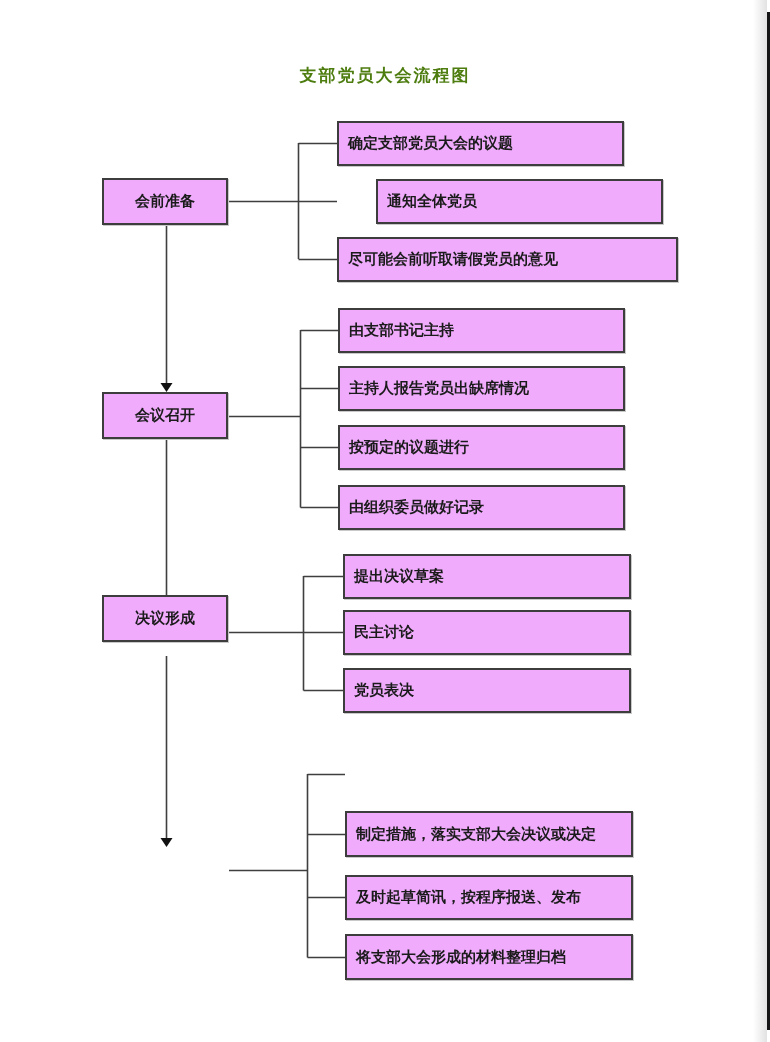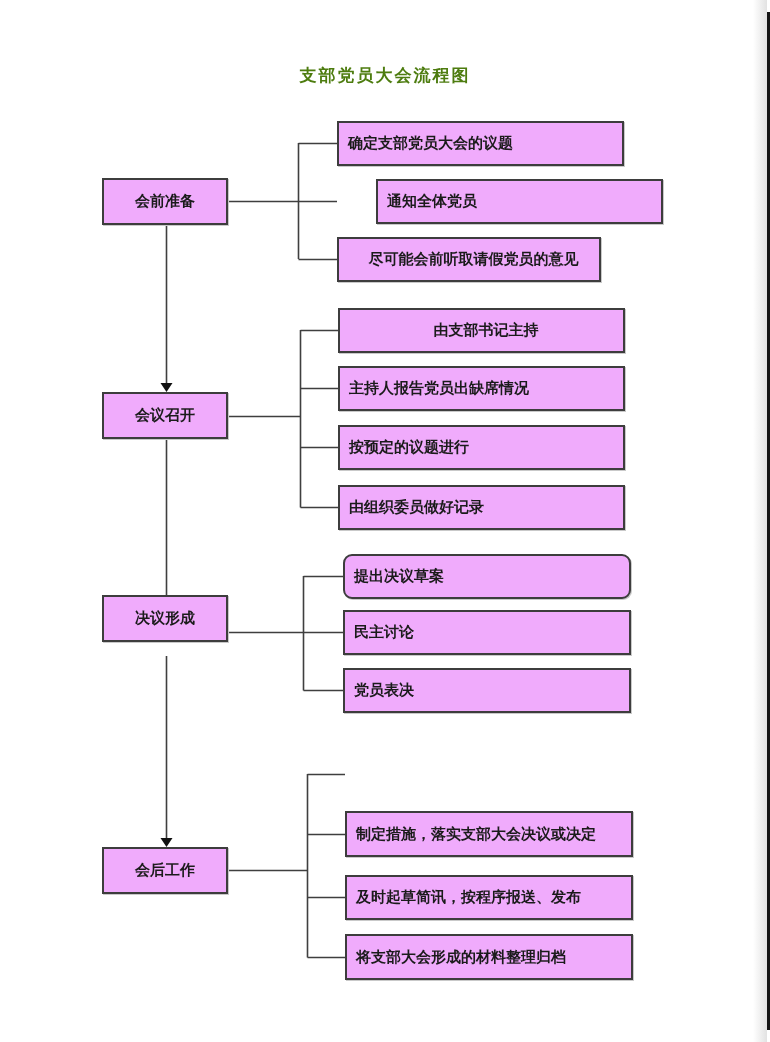--- a/index.html
+++ b/index.html
@@ -127,48 +127,45 @@
 
   <div class="node stage" style="left:102px; top:178px;">
     <span>会前准备</span>
   </div>
   <div class="node stage" style="left:102px; top:392px;">
     <span>会议召开</span>
   </div>
   <div class="node stage" style="left:102px; top:595px;">
     <span>决议形成</span>
   </div>
-  <div class="node stage" style="left:102px; top:847px;">
-    <span>会后工作</span>
-  </div>
 
   <div class="node branch" style="left:337px; top:121px; width:287px;">
     <span>确定支部党员大会的议题</span>
   </div>
   <div class="node branch" style="left:337px; top:179px; width:287px;margin-left:39px;">
     <span>通知全体党员</span>
   </div>
-  <div class="node branch" style="left:337px; top:237px; width:264px;justify-content:center;">
+  <div class="node branch" style="left:337px; top:237px; width:341px;">
     <span>尽可能会前听取请假党员的意见</span>
   </div>
 
-  <div class="node branch" style="left:338px; top:308px; width:287px;justify-content:center;">
+  <div class="node branch" style="left:338px; top:308px; width:287px;">
     <span>由支部书记主持</span>
   </div>
   <div class="node branch" style="left:338px; top:366px; width:287px;">
     <span>主持人报告党员出缺席情况</span>
   </div>
   <div class="node branch" style="left:338px; top:425px; width:287px;">
     <span>按预定的议题进行</span>
   </div>
   <div class="node branch" style="left:338px; top:485px; width:287px;">
     <span>由组织委员做好记录</span>
   </div>
 
-  <div class="node branch" style="left:343px; top:554px; width:288px;border-radius:9px;">
+  <div class="node branch" style="left:343px; top:554px; width:288px;">
     <span>提出决议草案</span>
   </div>
   <div class="node branch" style="left:343px; top:610px; width:288px;">
     <span>民主讨论</span>
   </div>
   <div class="node branch" style="left:343px; top:668px; width:288px;">
     <span>党员表决</span>
   </div>
 
   <div class="node branch" style="left:345px; top:811px; width:288px; height:46px;">

